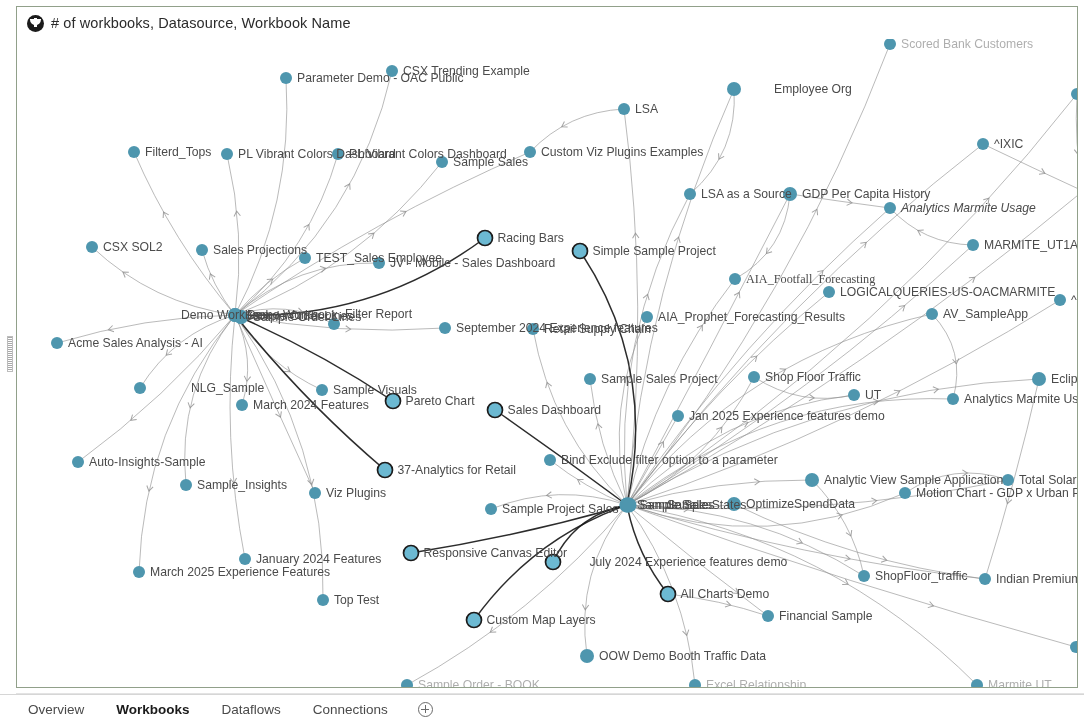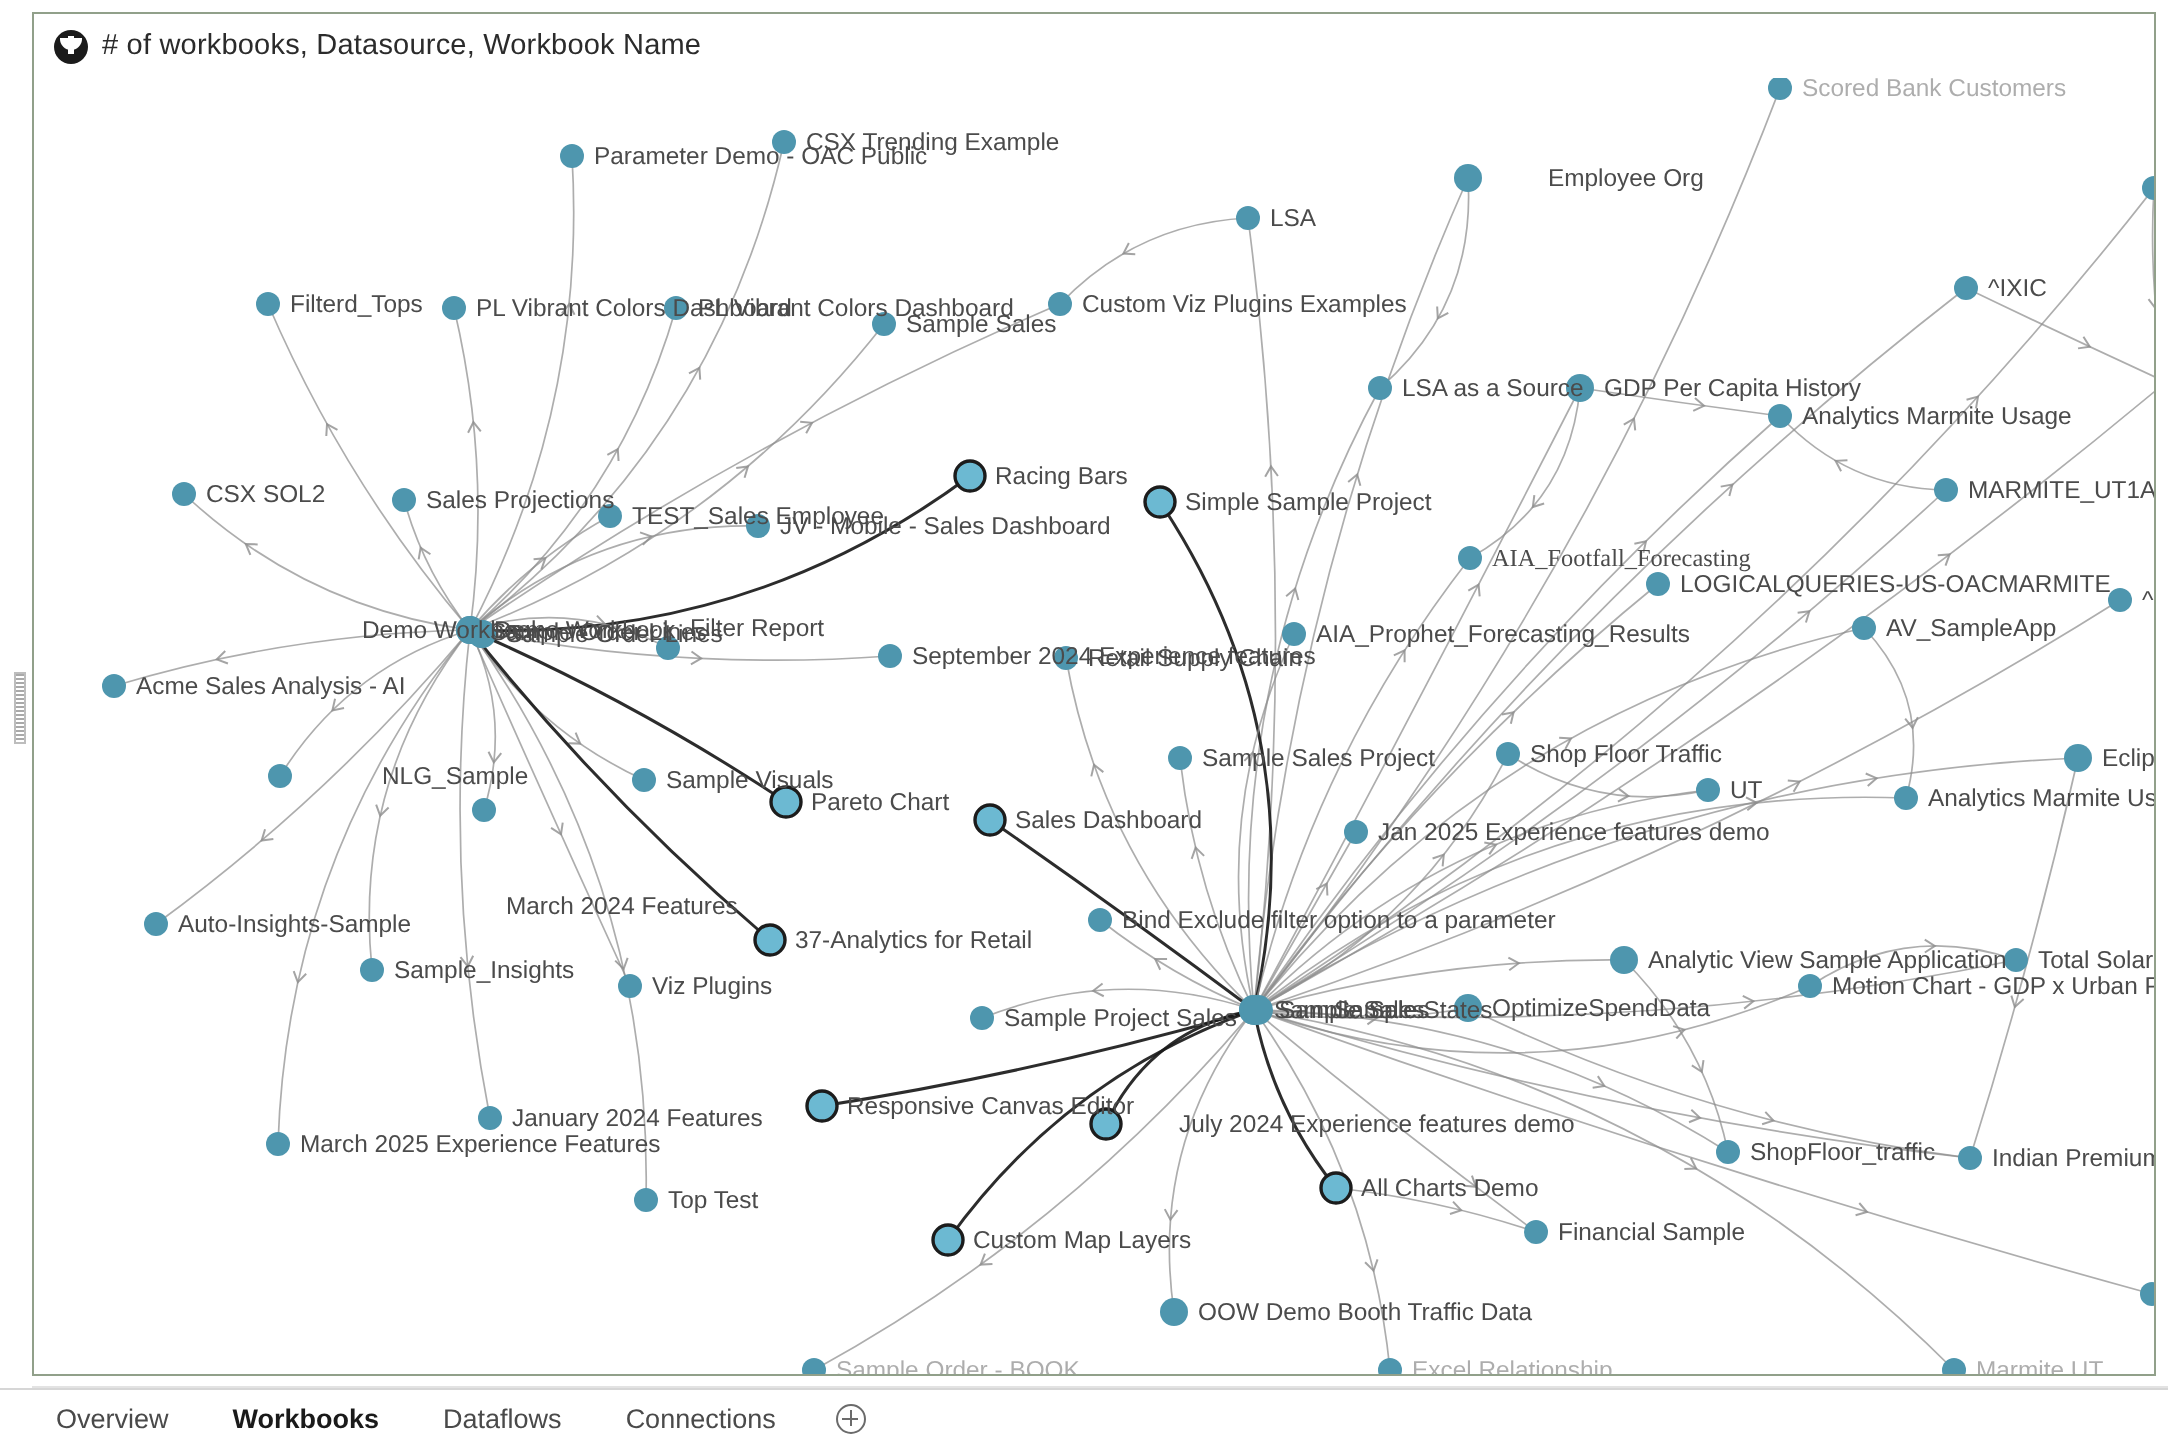--- a/index.html
+++ b/index.html
@@ -420,21 +420,21 @@
           <div class="node-label" style="left: 729px; top: 46px; margin-left: 28px;">Employee Org</div>
           <div class="node-label" style="left: 618px; top: 66px;">LSA</div>
           <div class="node-label" style="left: 128px; top: 109px;">Filterd_Tops</div>
           <div class="node-label" style="left: 977px; top: 101px;">^IXIC</div>
           <div class="node-label" style="left: 221px; top: 111px;">PL Vibrant Colors Dashboard</div>
           <div class="node-label" style="left: 332px; top: 111px;">PL Vibrant Colors Dashboard</div>
           <div class="node-label" style="left: 524px; top: 109px;">Custom Viz Plugins Examples</div>
           <div class="node-label" style="left: 436px; top: 119px;">Sample Sales</div>
           <div class="node-label" style="left: 684px; top: 151px;">LSA as a Source</div>
           <div class="node-label" style="left: 785px; top: 151px;">GDP Per Capita History</div>
-          <div class="node-label" style="left: 884px; top: 165px;">Analytics Marmite Usage</div>
+          <div class="node-label" style="left: 884px; top: 165px; font-style: italic;">Analytics Marmite Usage</div>
           <div class="node-label" style="left: 480.5px; top: 195px;">Racing Bars</div>
           <div class="node-label" style="left: 86px; top: 204px;">CSX SOL2</div>
           <div class="node-label" style="left: 196px; top: 207px;">Sales Projections</div>
           <div class="node-label" style="left: 575.5px; top: 208px;">Simple Sample Project</div>
           <div class="node-label" style="left: 967px; top: 202px;">MARMITE_UT1A</div>
           <div class="node-label" style="left: 299px; top: 215px;">TEST_Sales Employee</div>
           <div class="node-label" style="left: 373px; top: 220px;">JV - Mobile - Sales Dashboard</div>
           <div class="node-label" style="left: 729px; top: 236px; font-family: Liberation Serif, serif;">AIA_Footfall_Forecasting</div>
           <div class="node-label" style="left: 823px; top: 249px;">LOGICALQUERIES-US-OACMARMITE</div>
           <div class="node-label" style="left: 1054px; top: 257px;">^IXIC-I</div>
@@ -447,21 +447,21 @@
           <div class="node-label" style="left: 328px; top: 271px;">Filter Report</div>
           <div class="node-label" style="left: 51px; top: 300px;">Acme Sales Analysis - AI</div>
           <div class="node-label" style="left: 748px; top: 334px;">Shop Floor Traffic</div>
           <div class="node-label" style="left: 1034px; top: 336px;">EclipsesNew</div>
           <div class="node-label" style="left: 584px; top: 336px;">Sample Sales Project</div>
           <div class="node-label" style="left: 134px; top: 345px; margin-left: 40px;">NLG_Sample</div>
           <div class="node-label" style="left: 316px; top: 347px;">Sample Visuals</div>
           <div class="node-label" style="left: 848px; top: 352px;">UT</div>
           <div class="node-label" style="left: 947px; top: 356px;">Analytics Marmite Usage PL</div>
           <div class="node-label" style="left: 388.5px; top: 358px;">Pareto Chart</div>
-          <div class="node-label" style="left: 236px; top: 362px; margin-top: 48px;">March 2024 Features</div>
+          <div class="node-label" style="left: 236px; top: 362px;">March 2024 Features</div>
           <div class="node-label" style="left: 490.5px; top: 367px;">Sales Dashboard</div>
           <div class="node-label" style="left: 672px; top: 373px;">Jan 2025 Experience features demo</div>
           <div class="node-label" style="left: 72px; top: 419px;">Auto-Insights-Sample</div>
           <div class="node-label" style="left: 544px; top: 417px;">Bind Exclude filter option to a parameter</div>
           <div class="node-label" style="left: 380.5px; top: 427px;">37-Analytics for Retail</div>
           <div class="node-label" style="left: 1002px; top: 437px;">Total Solar Eclipses</div>
           <div class="node-label" style="left: 180px; top: 442px;">Sample_Insights</div>
           <div class="node-label" style="left: 807px; top: 437px;">Analytic View Sample Application</div>
           <div class="node-label" style="left: 899px; top: 450px;">Motion Chart - GDP x Urban Population</div>
           <div class="node-label" style="left: 309px; top: 450px;">Viz Plugins</div>

